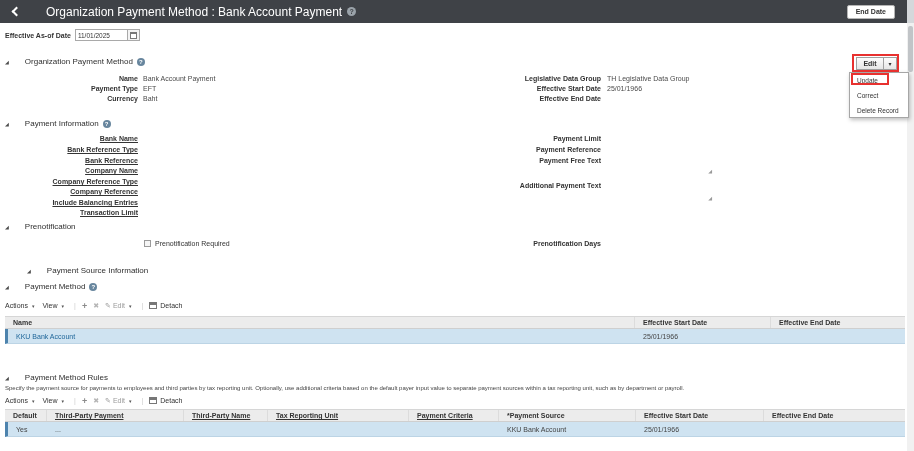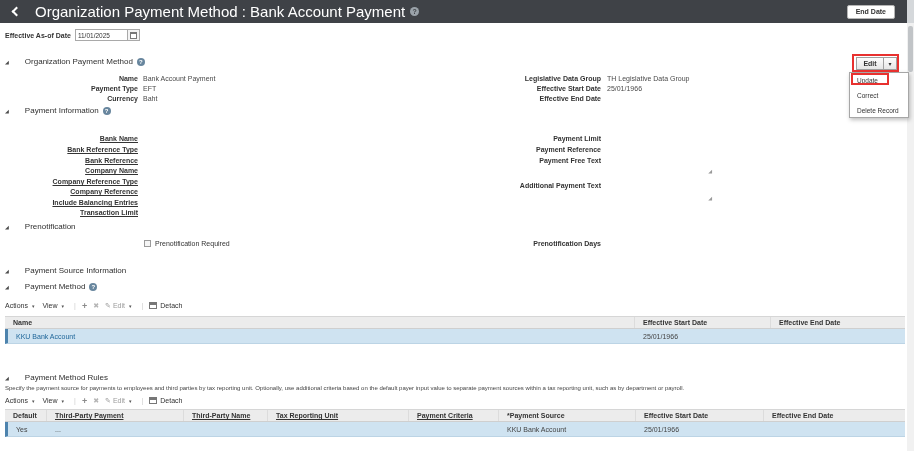--- a/index.html
+++ b/index.html
@@ -2,21 +2,21 @@
 <html><head>
 <meta charset="utf-8">
 <style>
   * { margin:0; padding:0; box-sizing:border-box; }
   body { font-family:"Liberation Sans", sans-serif; background:#fff; }
   .screen { position:relative; width:914px; height:451px; background:#fff; overflow:hidden; color:#333; }
 
   
   .topbar { position:absolute; left:0; top:0; width:907px; height:23px; background:#3f4247; display:flex; align-items:center; }
   .back-chev { width:7px; height:7px; border-left:2px solid #fff; border-bottom:2px solid #fff; transform:rotate(45deg); margin-left:13px; }
-  .topbar-title { color:#fff; font-size:15px; margin-left:15px; white-space:nowrap; }
+  .topbar-title { color:#fff; font-size:12px; margin-left:26px; white-space:nowrap; }
   .help-dark { width:9px; height:9px; border-radius:50%; background:#9aa2a9; color:#3f4247; font-size:7px; line-height:9px; text-align:center; margin-left:5px; font-weight:bold; }
   .enddate-btn { margin-left:auto; margin-right:12px; height:14px; padding:0 8px; background:#fff; border:1px solid #b5b5b5; border-radius:2px; font-size:7px; font-weight:bold; color:#333; line-height:12px; cursor:pointer; }
 
   
   .sb-corner { position:absolute; right:0; top:0; width:7px; height:23px; background:#d5d8db; }
   .sb-track { position:absolute; right:0; top:23px; width:7px; height:428px; background:#f1f1f1; }
   .sb-thumb { position:absolute; right:1px; top:26px; width:5px; height:46px; background:#c1c4c7; border-radius:2px; }
 
   
   .eff-row { position:absolute; left:5px; top:29px; display:flex; align-items:center; }
@@ -131,21 +131,21 @@
     <span class="lab-r">Effective Start Date</span>
     <span class="val-r">25/01/1966</span>
   </div>
   <div class="frow" style="top:94px;">
     <span class="lab-l">Currency</span>
     <span class="val-l">Baht</span>
     <span class="lab-r">Effective End Date</span>
     <span class="val-r"></span>
   </div>
 
-  <div class="sec-hd" style="top:106px;justify-content:space-between;">
+  <div class="sec-hd" style="top:119px;justify-content:space-between;">
     <span class="tri">◢</span>
     <span class="sec-title">Payment Information</span>
     <span class="help-blue">?</span>
   </div>
 
   <div class="frow" style="top:134px;">
       <span class="lab-l u">Bank Name</span>
       <span class="lab-r">Payment Limit</span>
     </div>
   <div class="frow" style="top:145px;">
@@ -183,21 +183,21 @@
   <div class="sec-hd" style="top:222px;">
     <span class="tri">◢</span>
     <span class="sec-title">Prenotification</span>
   </div>
   <div class="frow" style="top:239px;">
     <span class="chk" style="top:1px;"></span>
     <span class="chk-label">Prenotification Required</span>
     <span class="lab-r">Prenotification Days</span>
   </div>
 
-  <div class="sec-hd" style="top:266px;">
+  <div class="sec-hd" style="top:266px;margin-left:22px;">
     <span class="tri">◢</span>
     <span class="sec-title">Payment Source Information</span>
   </div>
 
   <div class="sec-hd" style="top:282px;">
     <span class="tri">◢</span>
     <span class="sec-title">Payment Method</span>
     <span class="help-blue">?</span>
   </div>
 

